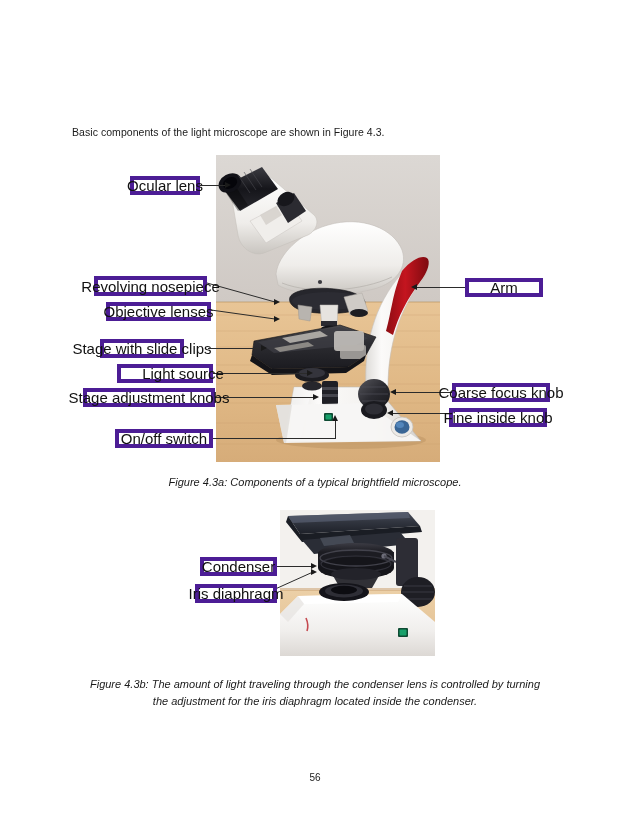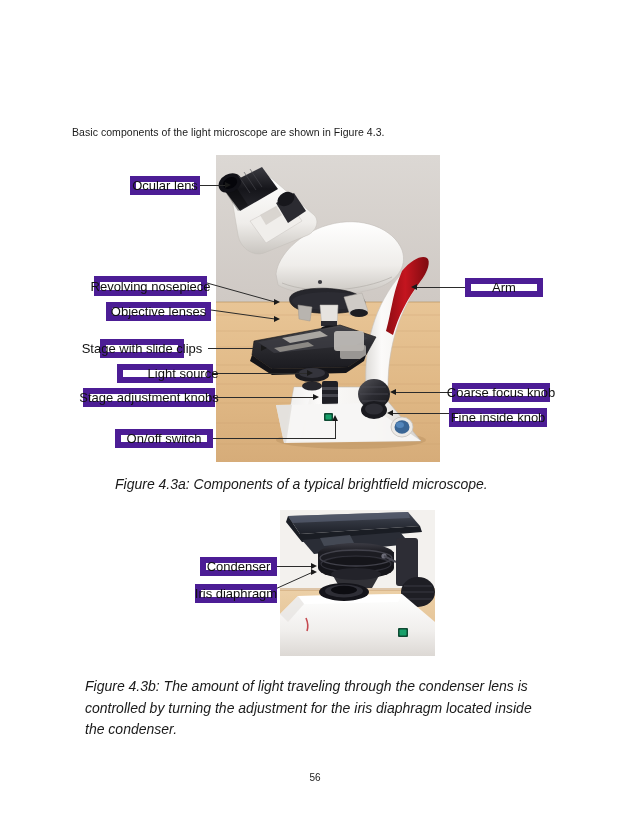--- a/index.html
+++ b/index.html
@@ -31,43 +31,44 @@
     position: absolute;
     left: 72px;
     top: 126px;
     font-size: 10.5px;
     color: #1a1a1a;
     letter-spacing: 0.05px;
   }
   .caption {
     position: absolute;
     font-style: italic;
-    font-size: 14px;
+    font-size: 11px;
     color: #1a1a1a;
+    text-align: center;
     line-height: 1.55;
   }
   #caption-a { left: 115px; top: 474px; width: 400px; }
   #caption-b { left: 85px; top: 676px; width: 460px; }
   .page-number {
     position: absolute;
     left: 0;
     top: 772px;
     width: 630px;
     text-align: center;
     font-size: 10px;
     color: #1a1a1a;
   }
 
   
   .label-box {
     position: absolute;
     box-sizing: border-box;
-    border: 6px solid #4c1d95;
+    border: 4px solid #4c1d95;
     background: #ffffff;
-    font-size: 13px;
+    font-size: 15px;
     color: #111;
     display: flex;
     align-items: center;
     justify-content: center;
     white-space: nowrap;
     z-index: 6;
   }
 
   
   .leader {

